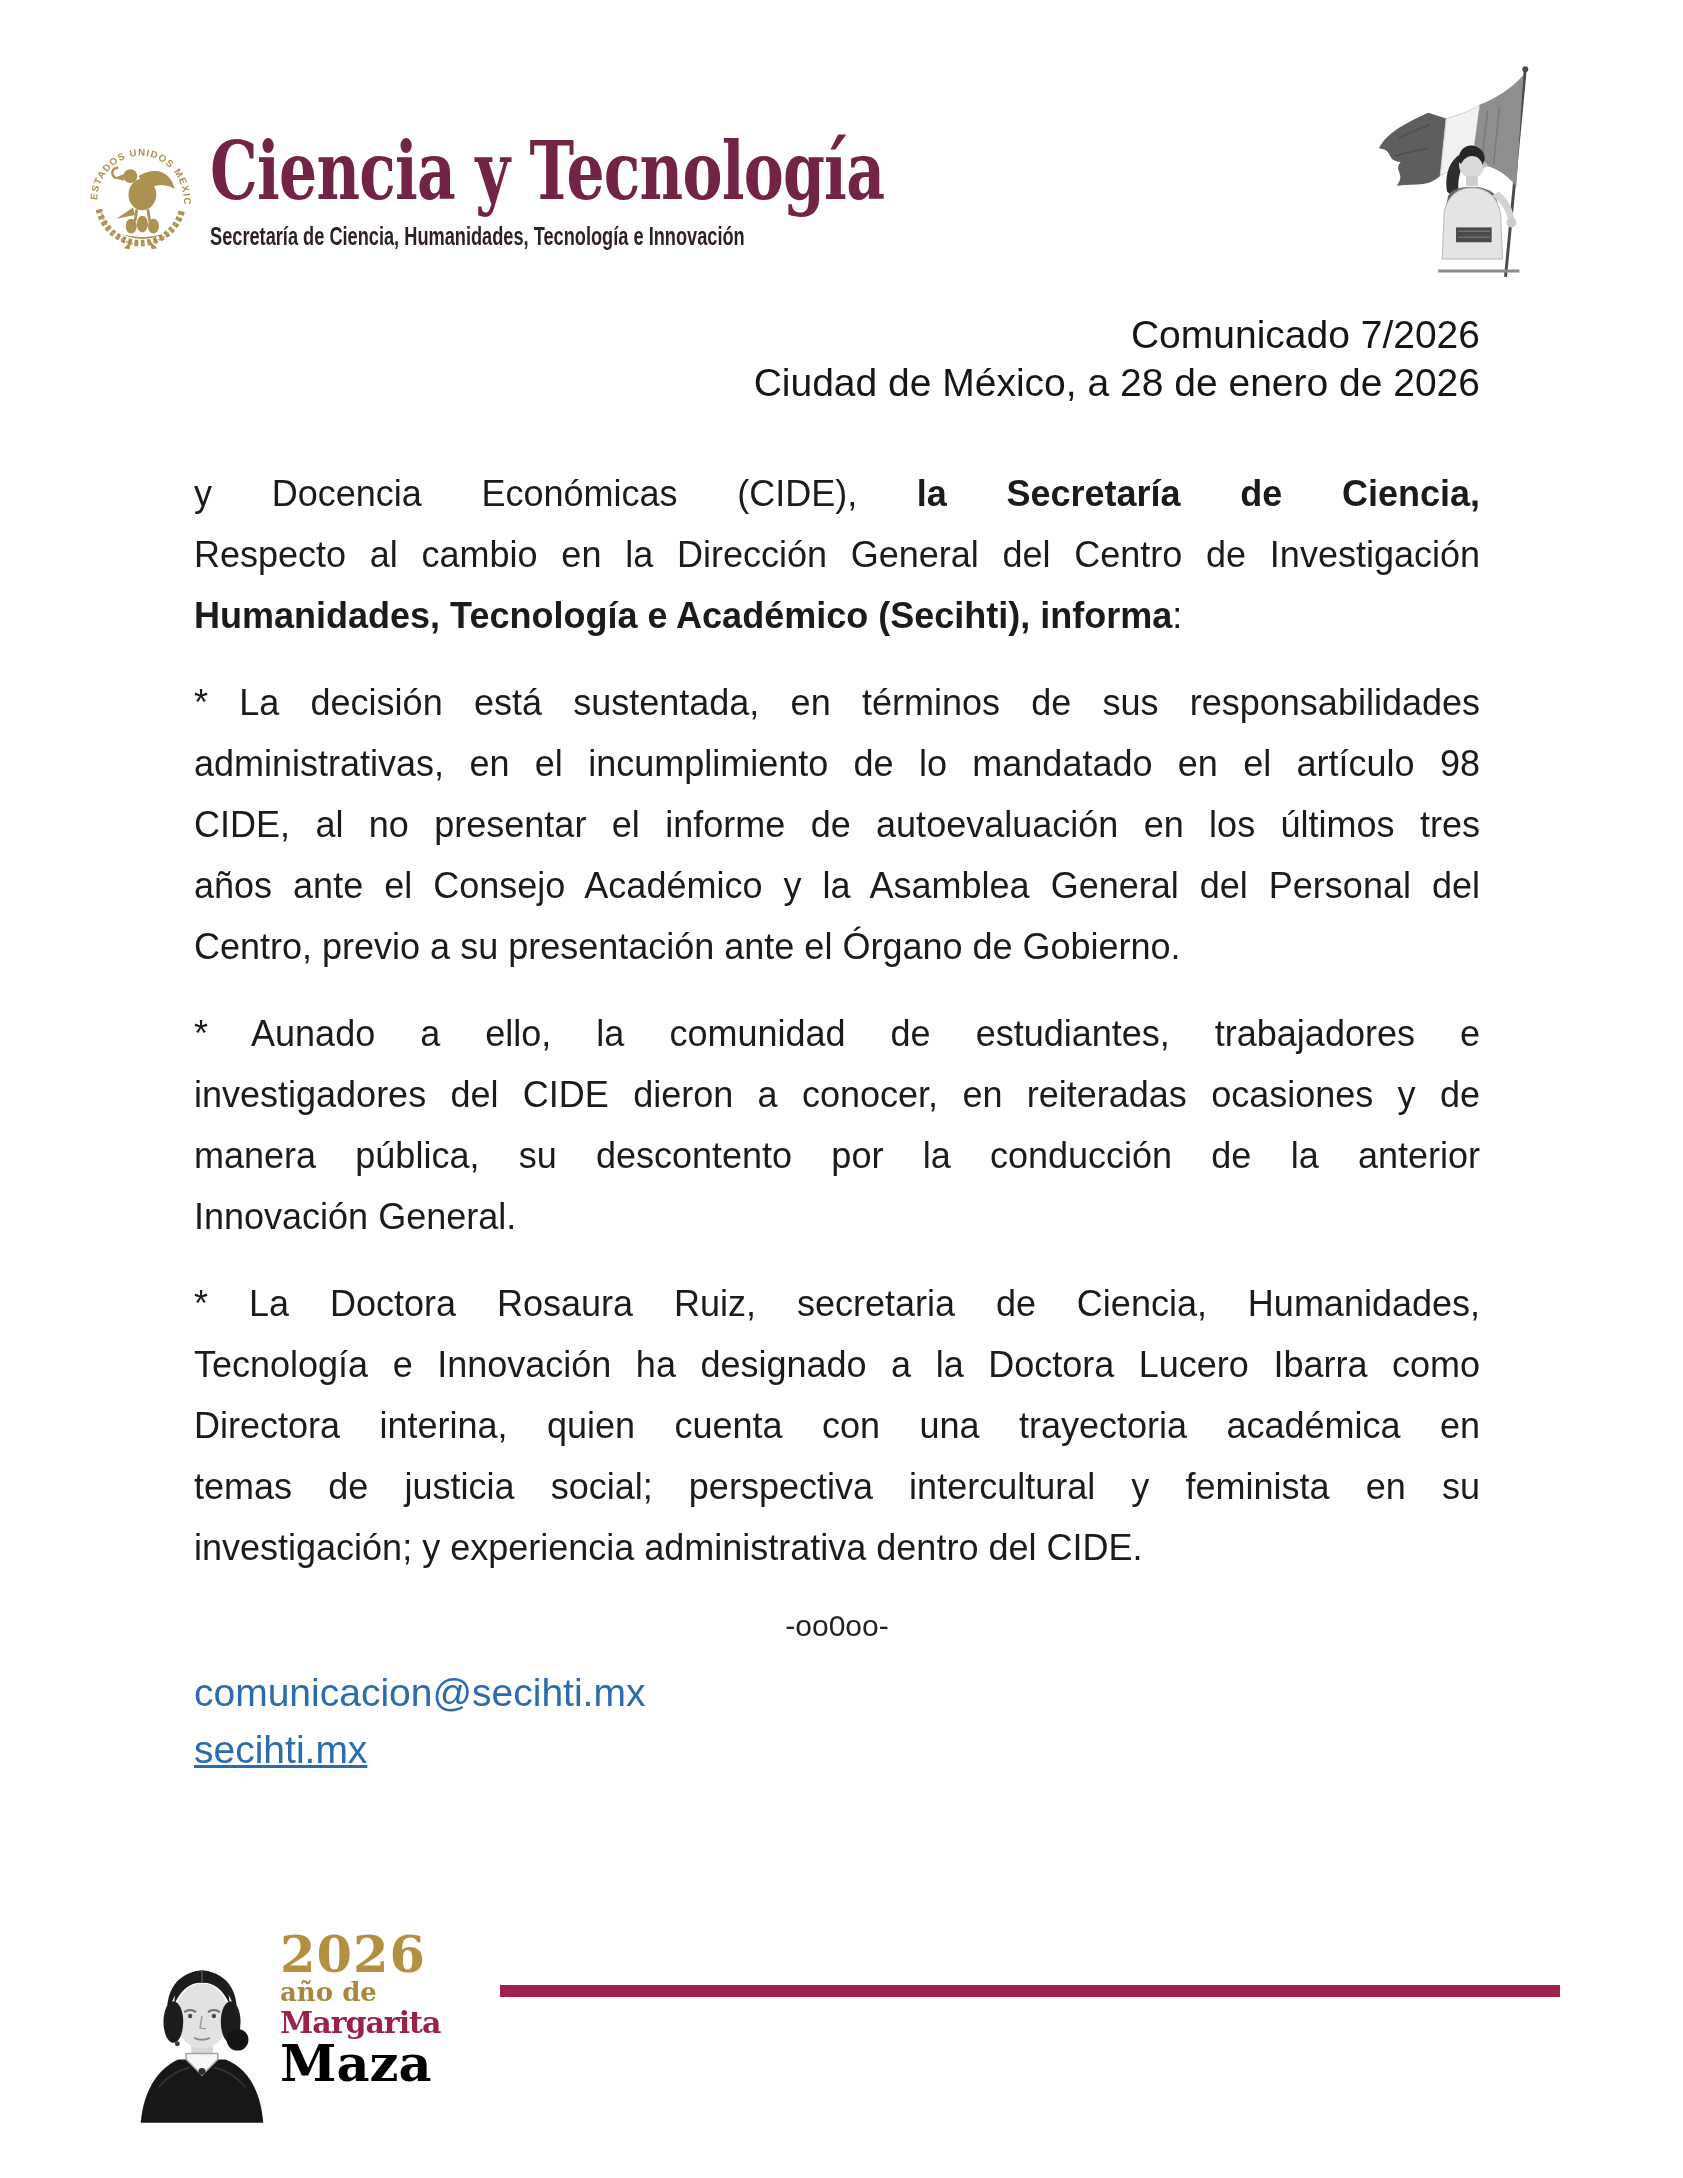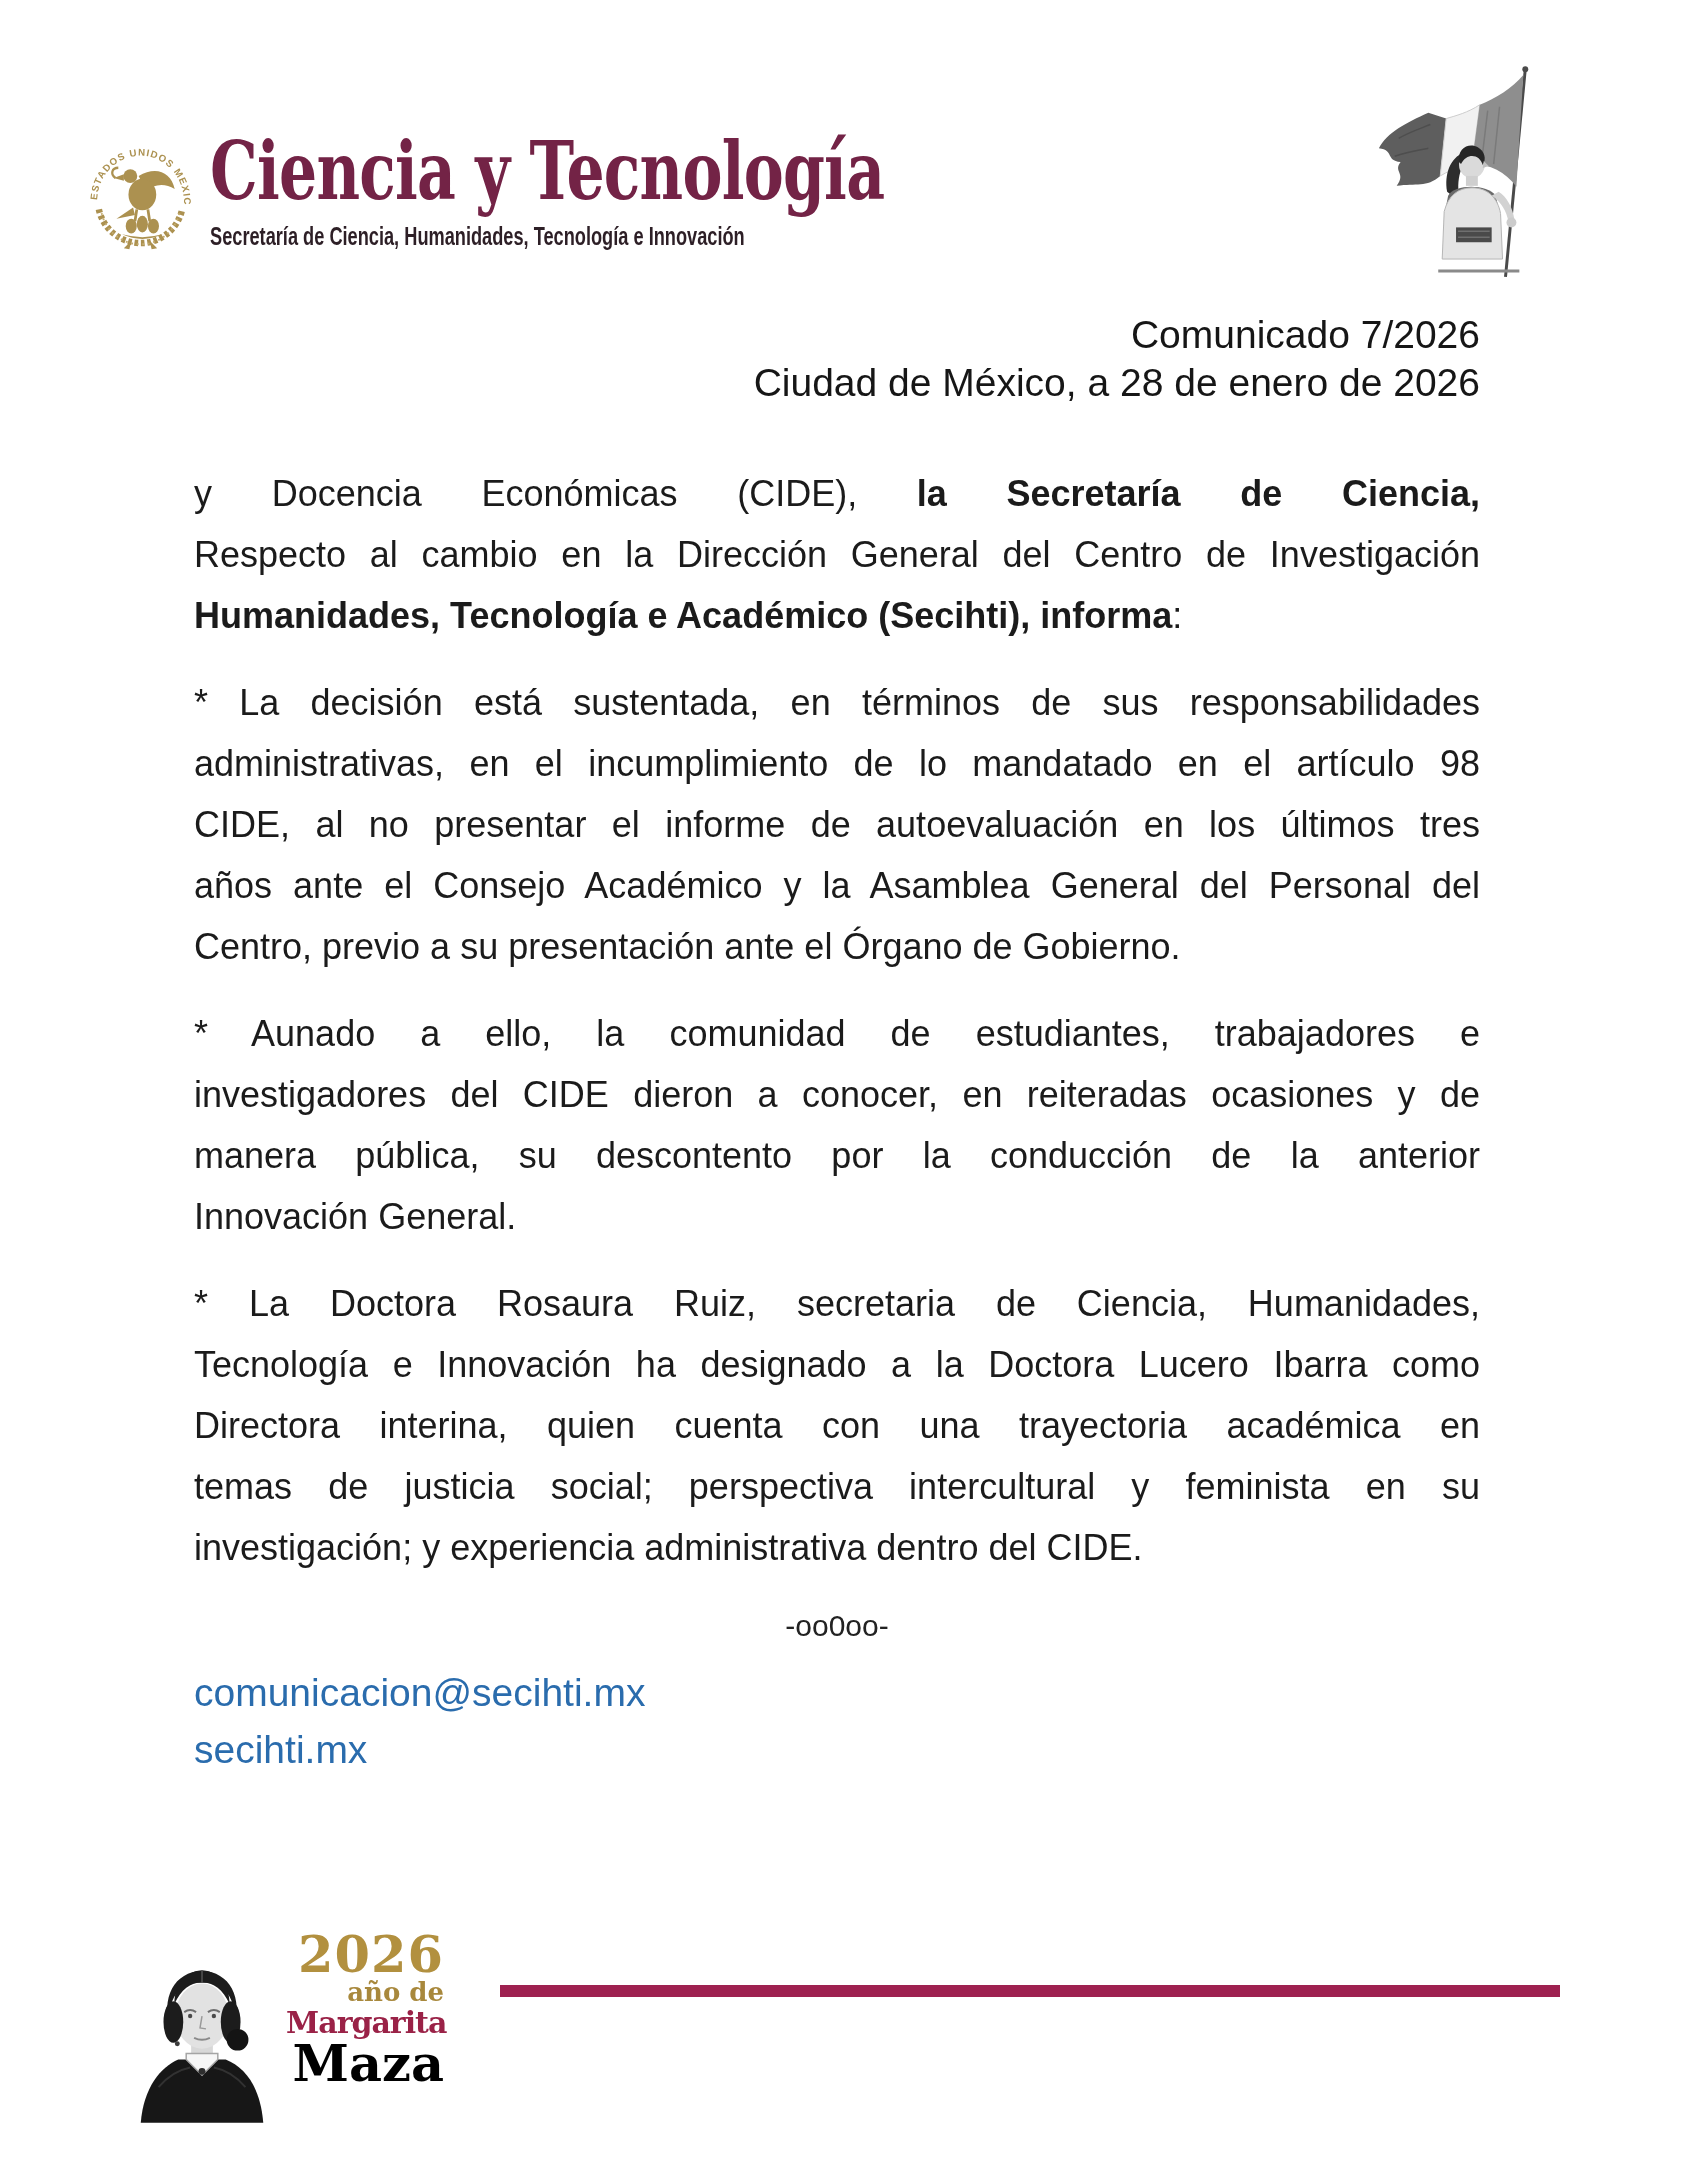--- a/index.html
+++ b/index.html
@@ -25,24 +25,24 @@
   
   .doc-body{position:absolute;left:194px;top:463px;width:1286px;font-size:36px;line-height:61px;color:#1b1b1b;}
   .paragraph{margin:0 0 26px 0;}
   .line{text-align:justify;text-align-last:justify;}
   .line.last{text-align-last:left;}
   .b{font-weight:bold;}
   .divider{text-align:center;font-size:30px;line-height:44px;margin-top:24px;color:#222;}
   .links{margin-top:16px;font-size:39px;line-height:57px;}
   .links a{color:#2a6cad;text-decoration:none;cursor:pointer;display:inline-block;}
   .links .row{display:block;}
-  .links a.u{}
+  .links a.u{text-decoration:underline;}
   
   .portrait{position:absolute;left:121px;top:1913px;width:163px;height:213px;}
-  .year-logo{position:absolute;left:286px;top:1929px;width:158px;text-align:right;font-family:"DejaVu Serif",serif;}
+  .year-logo{position:absolute;left:280px;top:1929px;width:158px;text-align:left;font-family:"DejaVu Serif",serif;}
   .y-num{font-weight:bold;font-size:51px;line-height:50px;color:#b2903f;letter-spacing:1px;}
   .y-cap1{font-weight:bold;font-size:26px;line-height:27px;color:#a8883c;}
   .y-cap2{font-weight:bold;font-size:30px;line-height:33px;color:#9a2247;letter-spacing:-1px;}
   .y-cap3{font-weight:bold;font-size:51px;line-height:48px;color:#000000;}
   .footer-rule{position:absolute;left:500px;top:1985px;width:1060px;height:12px;background:#9e2150;}
 </style>
 </head>
 <body>
 
 <div class="page">

